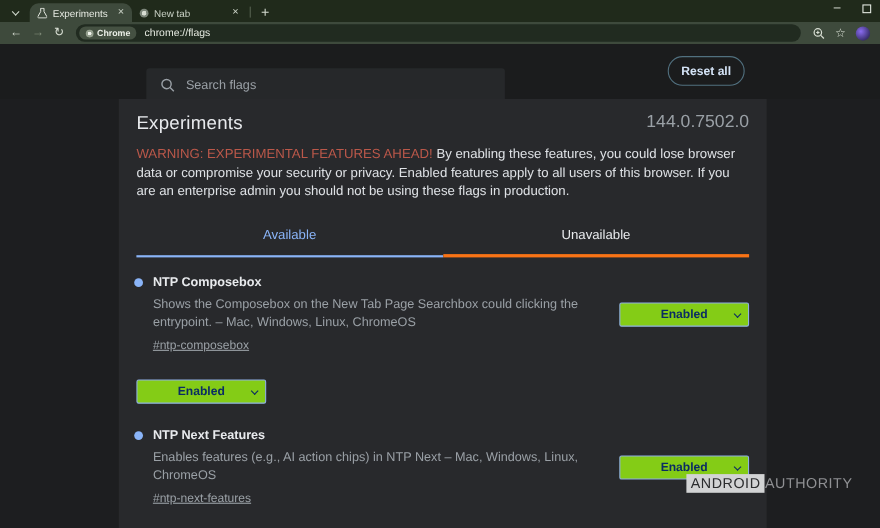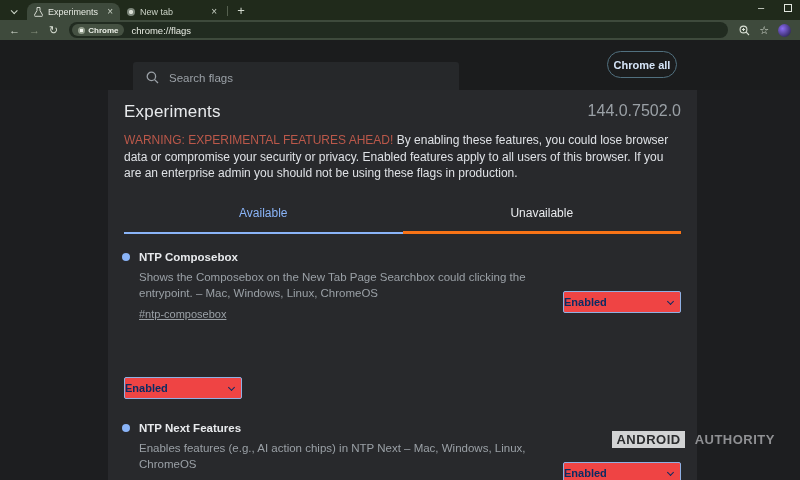--- a/index.html
+++ b/index.html
@@ -57,25 +57,25 @@
   .view-tab { flex:1; text-align:center; font-size:12px; color:#e8eaed; padding:9px 0 11px; border-bottom:3px solid #f97316; cursor:default; }
   .view-tab.selected { color:#8ab4f8; border-bottom:2px solid #8ab4f8; padding-bottom:10px; }
 
   .flag-row { display:flex; align-items:center; gap:30px; margin-top:17px; }
   .flag-row + .flag-row { margin-top:23px; }
   .flag-info { flex:1; position:relative; padding-left:15px; }
   .dot { position:absolute; left:-2px; top:2px; width:8px; height:8px; border-radius:50%; background:#8ab4f8; }
   .flag-title { font-size:11.5px; font-weight:bold; color:#e8eaed; }
   .flag-desc { margin-top:6px; font-size:11.5px; color:#9aa0a6; line-height:1.4; }
   .flag-link { display:inline-block; margin-top:7px; font-size:11px; color:#9aa0a6; text-decoration:underline; cursor:default; }
-  .flag-select { flex:none; width:118px; height:22px; background:#ef4444; border:1px solid #8fb0e3; border-radius:2px; color:#0b2c63; font-size:11px; font-weight:bold; display:flex; align-items:center; justify-content:flex-start; position:relative; cursor:default;margin-top:32px; }
+  .flag-select { flex:none; width:118px; height:22px; background:#84cc16; border:1px solid #8fb0e3; border-radius:2px; color:#0b2c63; font-size:11px; font-weight:bold; display:flex; align-items:center; justify-content:center; position:relative; cursor:default; }
   .flag-select .sel-chev { position:absolute; right:7px; top:7px; width:5px; height:5px; border-right:1.4px solid #0b2c63; border-bottom:1.4px solid #0b2c63; transform:rotate(45deg); }
 
   
-  .watermark { position:absolute; right:25px; bottom:32px; font-size:13px; font-weight:bold; letter-spacing:.5px; display:flex; align-items:center; gap:10px;padding-left:44px; }
+  .watermark { position:absolute; right:25px; bottom:32px; font-size:13px; font-weight:normal; letter-spacing:.5px; display:flex; align-items:center; gap:0;padding-left:44px; }
   .wm-box { background:#d2d3d4; color:#2b2c2e; padding:1px 4px; }
   .wm-rest { color:#8f9093; }
 </style>
 </head>
 <body>
 
 <div class="screen">
 
   <div class="tabstrip">
     <div class="tab-search-btn">
@@ -129,21 +129,21 @@
   </div>
 
   <div class="flags-header">
     <div class="search-box">
       <svg width="13" height="13" viewBox="0 0 13 13">
           <circle cx="5.4" cy="5.4" r="4.2" fill="none" stroke="#9aa0a6" stroke-width="1.3"></circle>
           <line x1="8.6" y1="8.6" x2="12" y2="12" stroke="#9aa0a6" stroke-width="1.3"></line>
         </svg>
       <input class="search-input" type="text" placeholder="Search flags" style="">
     </div>
-    <button class="reset-btn">Chrome all</button>
+    <button class="reset-btn">Reset all</button>
   </div>
 
   <div class="page">
     <div class="card">
 
       <div class="card-head">
         <h1 class="page-title">Experiments</h1>
         <span class="version">144.0.7502.0</span>
       </div>
 

